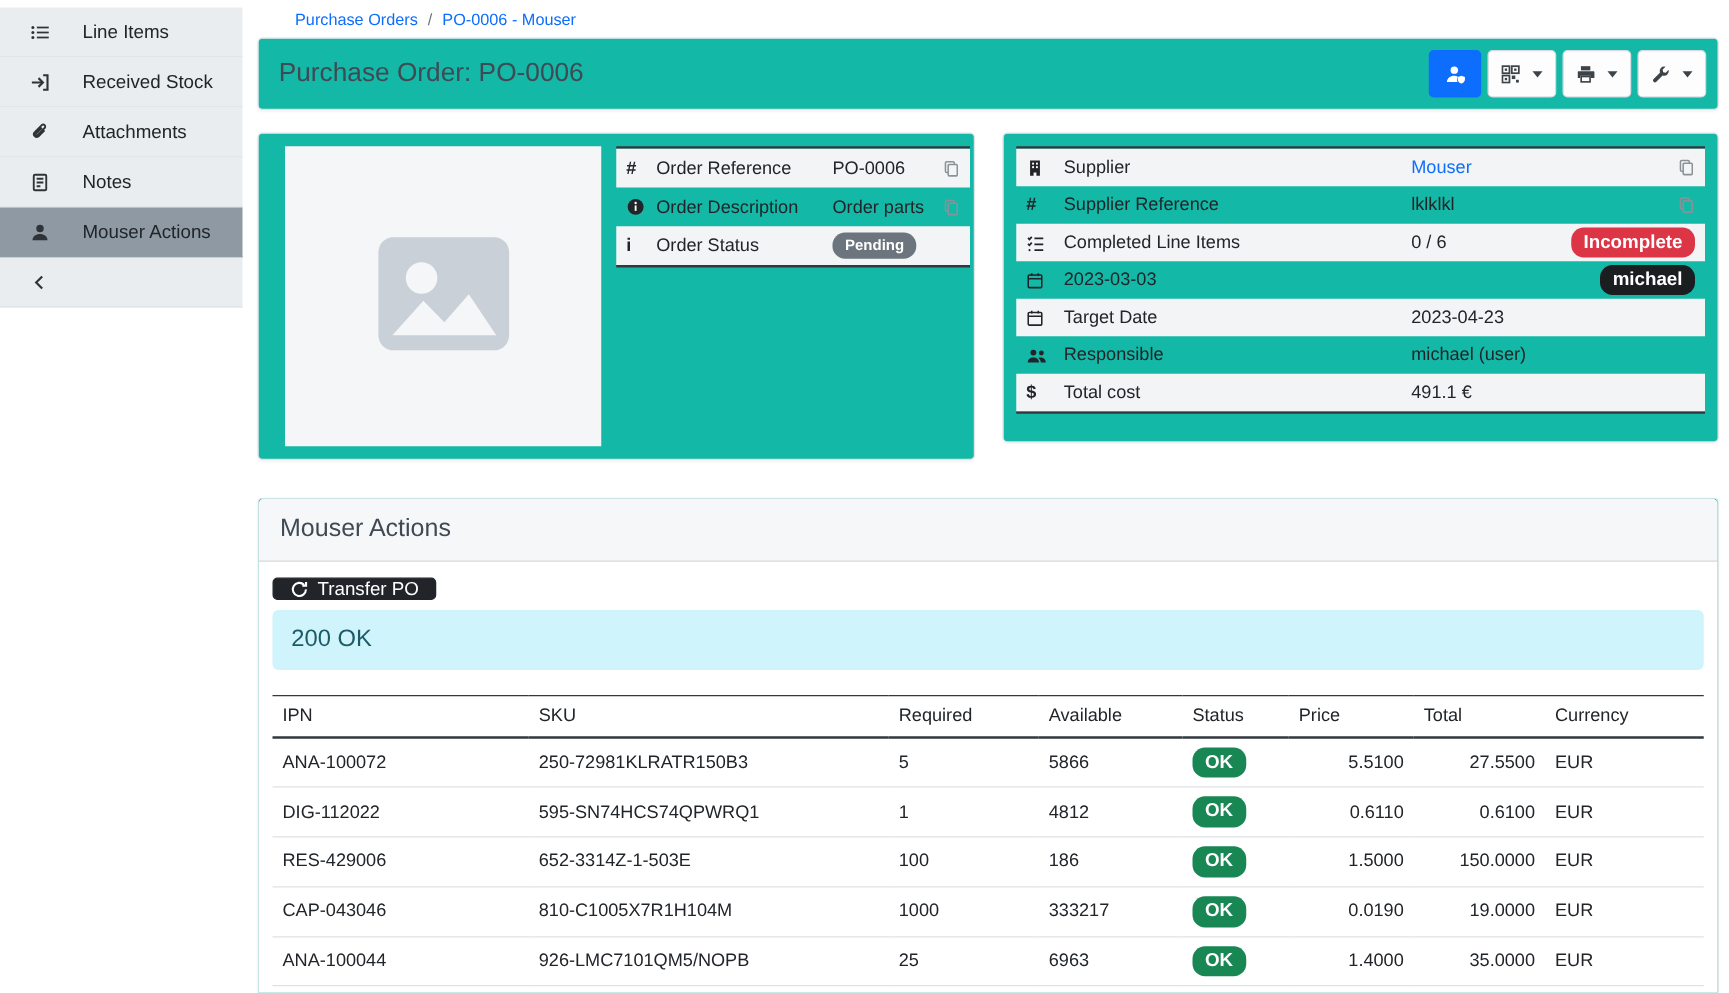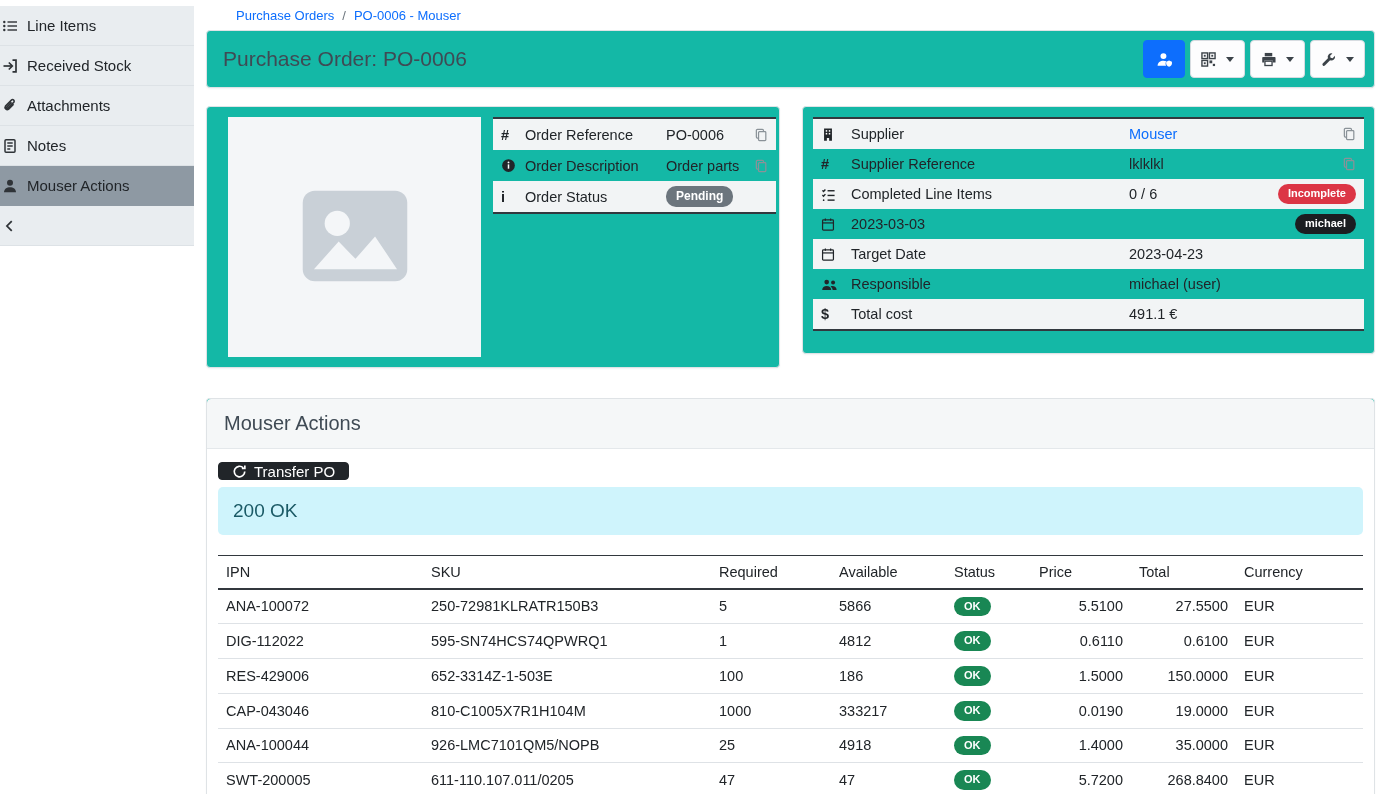--- a/index.html
+++ b/index.html
@@ -7,21 +7,21 @@
   body {
     width:1383px; height:794px; overflow:hidden;
     font-family:"Liberation Sans","DejaVu Sans",sans-serif;
     font-size:14.5px; color:#212529; background:#fff;
   }
   .app { display:flex; height:100%; }
 
   
   .sidebar { width:194px; flex:0 0 194px; padding-top:6px; }
   .side-item {
-    display:flex; align-items:center; gap:8px; height:40px; padding:0 1px;
+    display:flex; align-items:center; gap:25px; height:40px; padding:0 23px;
     background:#e9edf0; border-bottom:1px solid #dde2e6; font-size:15px;
     color:#212529; cursor:pointer; user-select:none;
   }
   .side-item.active { background:#8e99a3; border-bottom-color:#8e99a3; }
   .side-icon { width:18px; display:flex; justify-content:center; align-items:center; color:#2f3337; flex:0 0 18px; }
   .side-icon svg { display:block; }
 
   
   .main { flex:1; min-width:0; padding:0 8px 0 12px; }
   .breadcrumb { padding:8px 0 7px 30px; font-size:13px; }
@@ -63,21 +63,21 @@
   .d-value { flex:1; min-width:0; }
   .d-extra { margin-left:auto; display:flex; align-items:center; padding-left:8px; }
   .details-right { flex:1; padding:10px 10px 22px; }
   .details-right .d-icon { width:30px; flex:0 0 30px; }
   .details-right .d-label { width:278px; flex:0 0 278px; }
   .details-right .d-row { min-height:30px; }
   .link { color:#0d6efd; text-decoration:none; cursor:pointer; }
   .copy-btn { background:none; border:none; padding:0; cursor:pointer; color:#8a9298; display:flex; }
 
   
-  .badge { display:inline-block; border-radius:10px; padding:3px 10px; font-size:11px; font-weight:700; color:#fff; line-height:1.25; }
+  .badge { display:inline-block; border-radius:10px; padding:3px 10px; font-size:15px; font-weight:700; color:#fff; line-height:1.25; }
   .badge-pending { background:#6c757d; font-weight:600; font-size:12px; }
   .badge-danger { background:#dc3545; }
   .badge-dark { background:#1b1e21; }
   .badge-ok { background:#198754; }
 
   
   .actions-panel { margin-top:30px; border-radius:4px 4px 0 0; border-bottom:none; }
   .panel-header { background:#f5f7f8; border-bottom:1px solid #e4e8eb; padding:13px 17px; border-radius:4px 4px 0 0; }
   .panel-title { font-size:20px; font-weight:500; color:#3f4a54; margin:0; }
   .actions-body { padding:13px 11px 0; background:#fff; }
@@ -438,21 +438,21 @@
     <td>333217</td>
     <td><span class="badge badge-ok">OK</span></td>
     <td class="num">0.0190</td>
     <td class="num">19.0000</td>
     <td>EUR</td>
   </tr>
               <tr>
     <td>ANA-100044</td>
     <td>926-LMC7101QM5/NOPB</td>
     <td>25</td>
-    <td>4918</td>
+    <td>6963</td>
     <td><span class="badge badge-ok">OK</span></td>
     <td class="num">1.4000</td>
     <td class="num">35.0000</td>
     <td>EUR</td>
   </tr>
               <tr>
     <td>SWT-200005</td>
     <td>611-110.107.011/0205</td>
     <td>47</td>
     <td>47</td>

